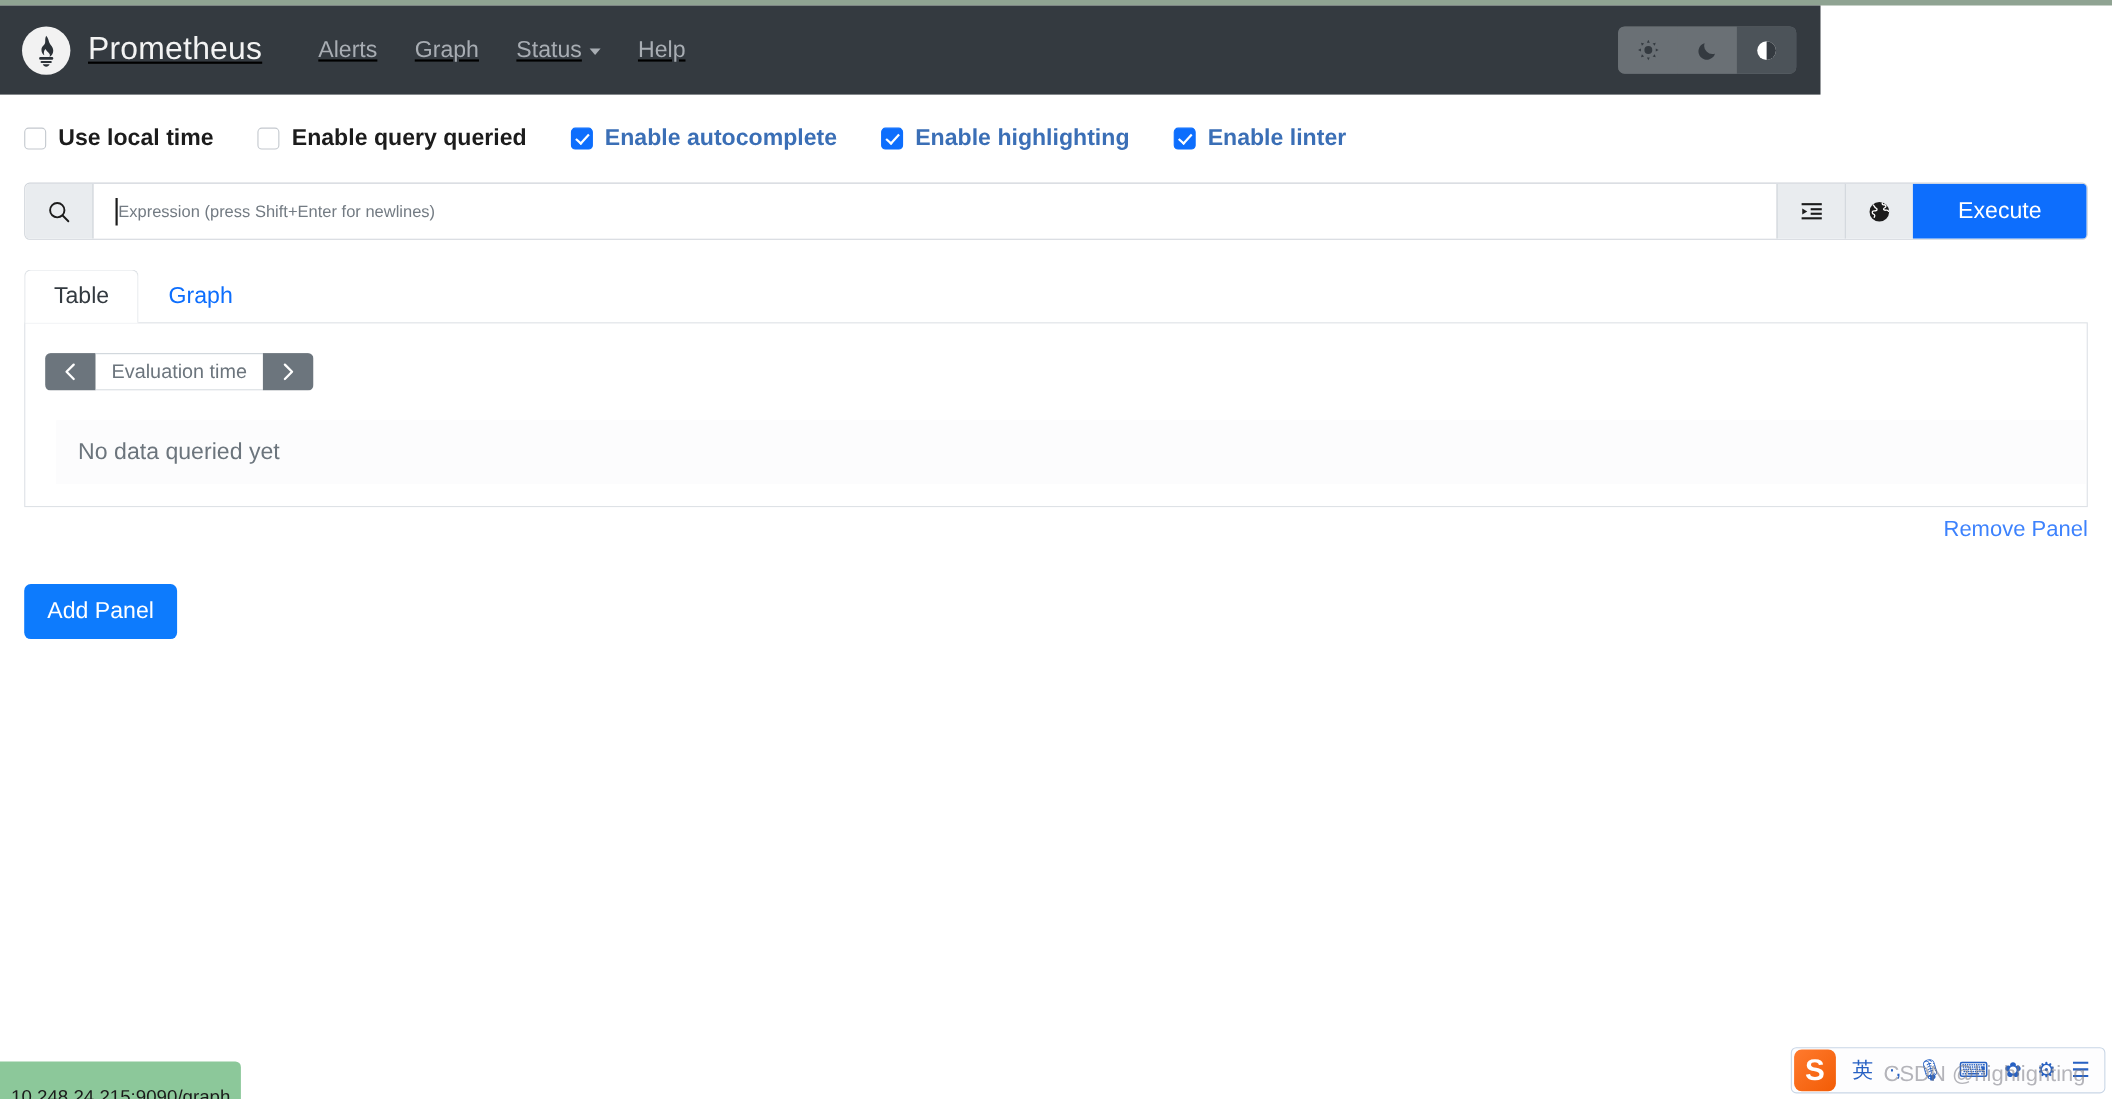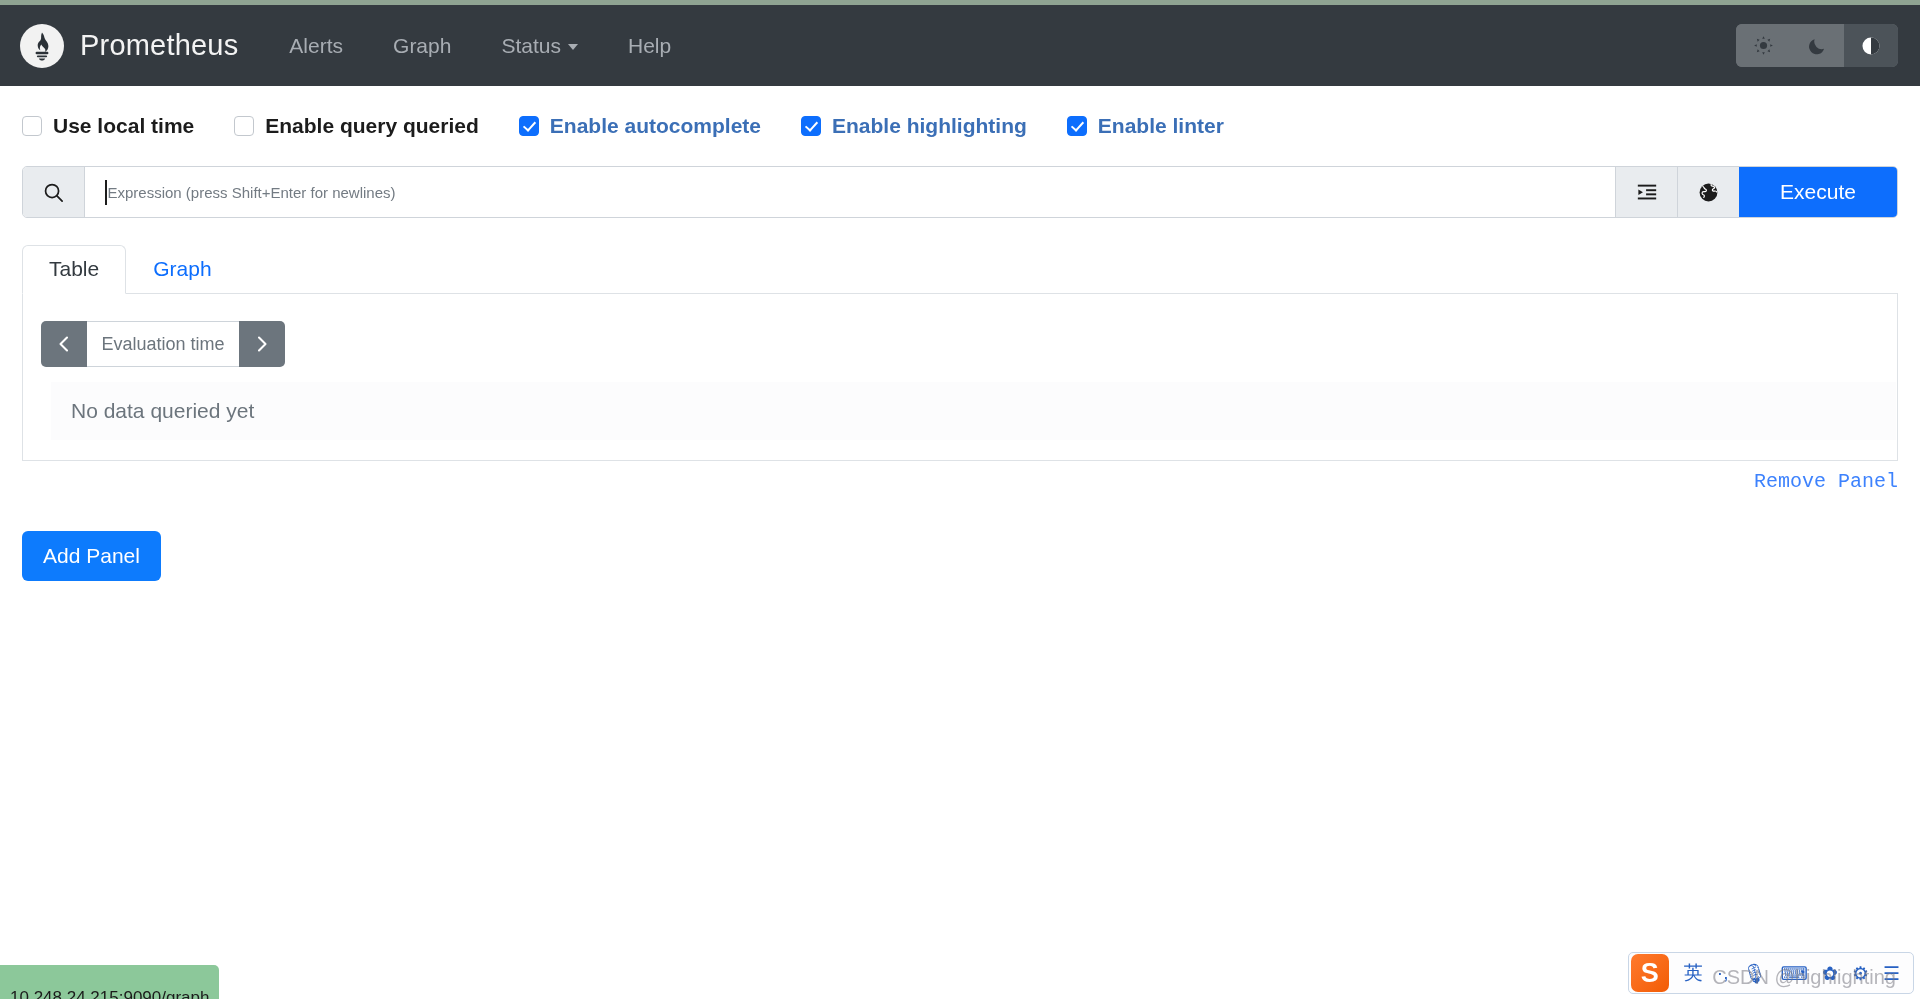--- a/index.html
+++ b/index.html
@@ -14,44 +14,45 @@
   
   .chrome-sliver {
     position: absolute; top: 0; left: 0;
     width: 1920px; height: 5px;
     background: #8fa392;
   }
 
   
   .navbar {
     position: absolute; top: 5px; left: 0;
-    width: 1920px; height: 81px;
+    width: 1655px; height: 81px;
     background: #343a40;
     display: flex; align-items: center;
     padding: 0 22px 0 20px;
+    text-decoration: underline;
   }
   .brand {
     display: flex; align-items: center; gap: 16px;
     margin-right: 34px;
   }
   .logo {
     width: 44px; height: 44px; border-radius: 50%;
     background: #f2f2f2;
     display: flex; align-items: center; justify-content: center;
     flex: 0 0 auto;
   }
   .logo svg { display: block; }
   .brand-name {
     color: #f3f3f3;
     font-size: 29px;
     font-weight: 400;
     letter-spacing: .2px;
     white-space: nowrap;
   }
-  .nav-links { display: flex; align-items: center; gap: 16px; }
+  .nav-links { display: flex; align-items: center; gap: 0; }
   .nav-link {
     color: #a8adb3;
     font-size: 21px;
     padding: 6px 17px;
     text-decoration: none;
     white-space: nowrap;
     cursor: pointer;
     display: flex; align-items: center; gap: 7px;
   }
   .caret {
@@ -201,21 +202,21 @@
   .tab-panel {
     position: absolute; top: 293px; left: 22px;
     width: 1876px; height: 168px;
     border: 1px solid #dee2e6;
     border-top: 1px solid #dee2e6;
     background: #fff;
   }
   .eval-group {
     position: absolute; top: 27px; left: 18px;
     display: flex; align-items: stretch;
-    height: 46px;
+    height: 34px;
     border-radius: 5px;
     overflow: hidden;
   }
   .eval-arrow {
     width: 46px;
     background: #6c757d;
     display: flex; align-items: center; justify-content: center;
     cursor: pointer;
   }
   .eval-arrow svg { display: block; }
@@ -242,21 +243,20 @@
   }
 
   
   .remove-panel {
     position: absolute; top: 470px; left: 0;
     width: 1898px;
     text-align: right;
     font-size: 20px;
     color: #3d82fd;
     cursor: pointer;
-    font-family: Liberation Mono, monospace;
   }
   .add-panel {
     position: absolute; top: 531px; left: 22px;
     background: #0d7bfd;
     color: #fff;
     font-size: 21px;
     border: none;
     border-radius: 6px;
     padding: 13px 21px;
     cursor: pointer;

